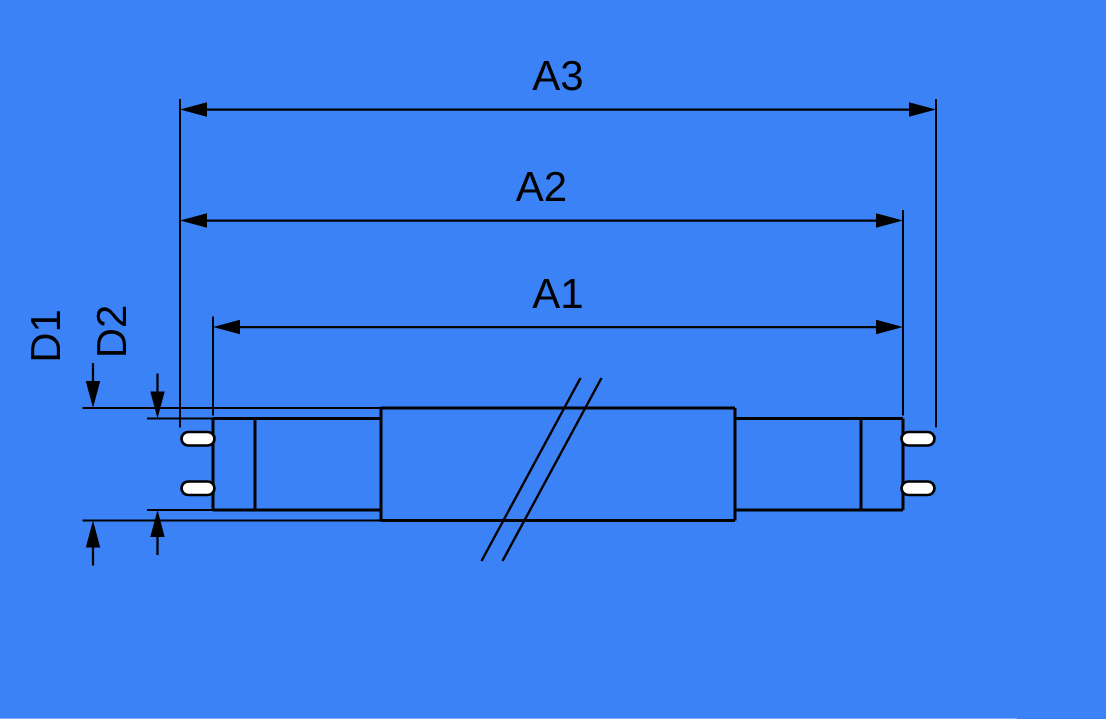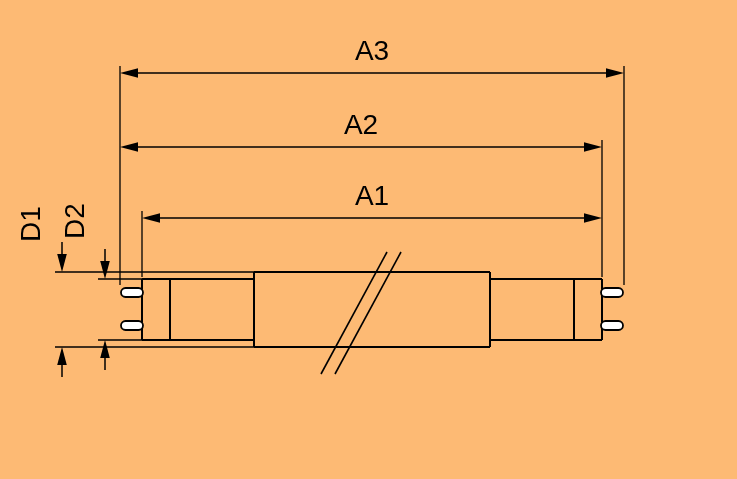--- a/index.html
+++ b/index.html
@@ -6,21 +6,21 @@
     margin: 0;
     padding: 0;
     width: 737px;
     height: 479px;
     background: #ffffff;
     overflow: hidden;
   }
   .canvas {
     width: 737px;
     height: 479px;
-    background: #fdba74;
+    background: #3b82f6;
   }
   svg { display: block; }
   text.dim-label {
     font-family: "Liberation Sans", sans-serif;
     font-size: 28px;
     font-weight: 400;
     fill: #000000;
   }
   .obj-line   { stroke: #000000; stroke-width: 2;   fill: none; }
   .dim-line   { stroke: #000000; stroke-width: 1.5; fill: none; }

